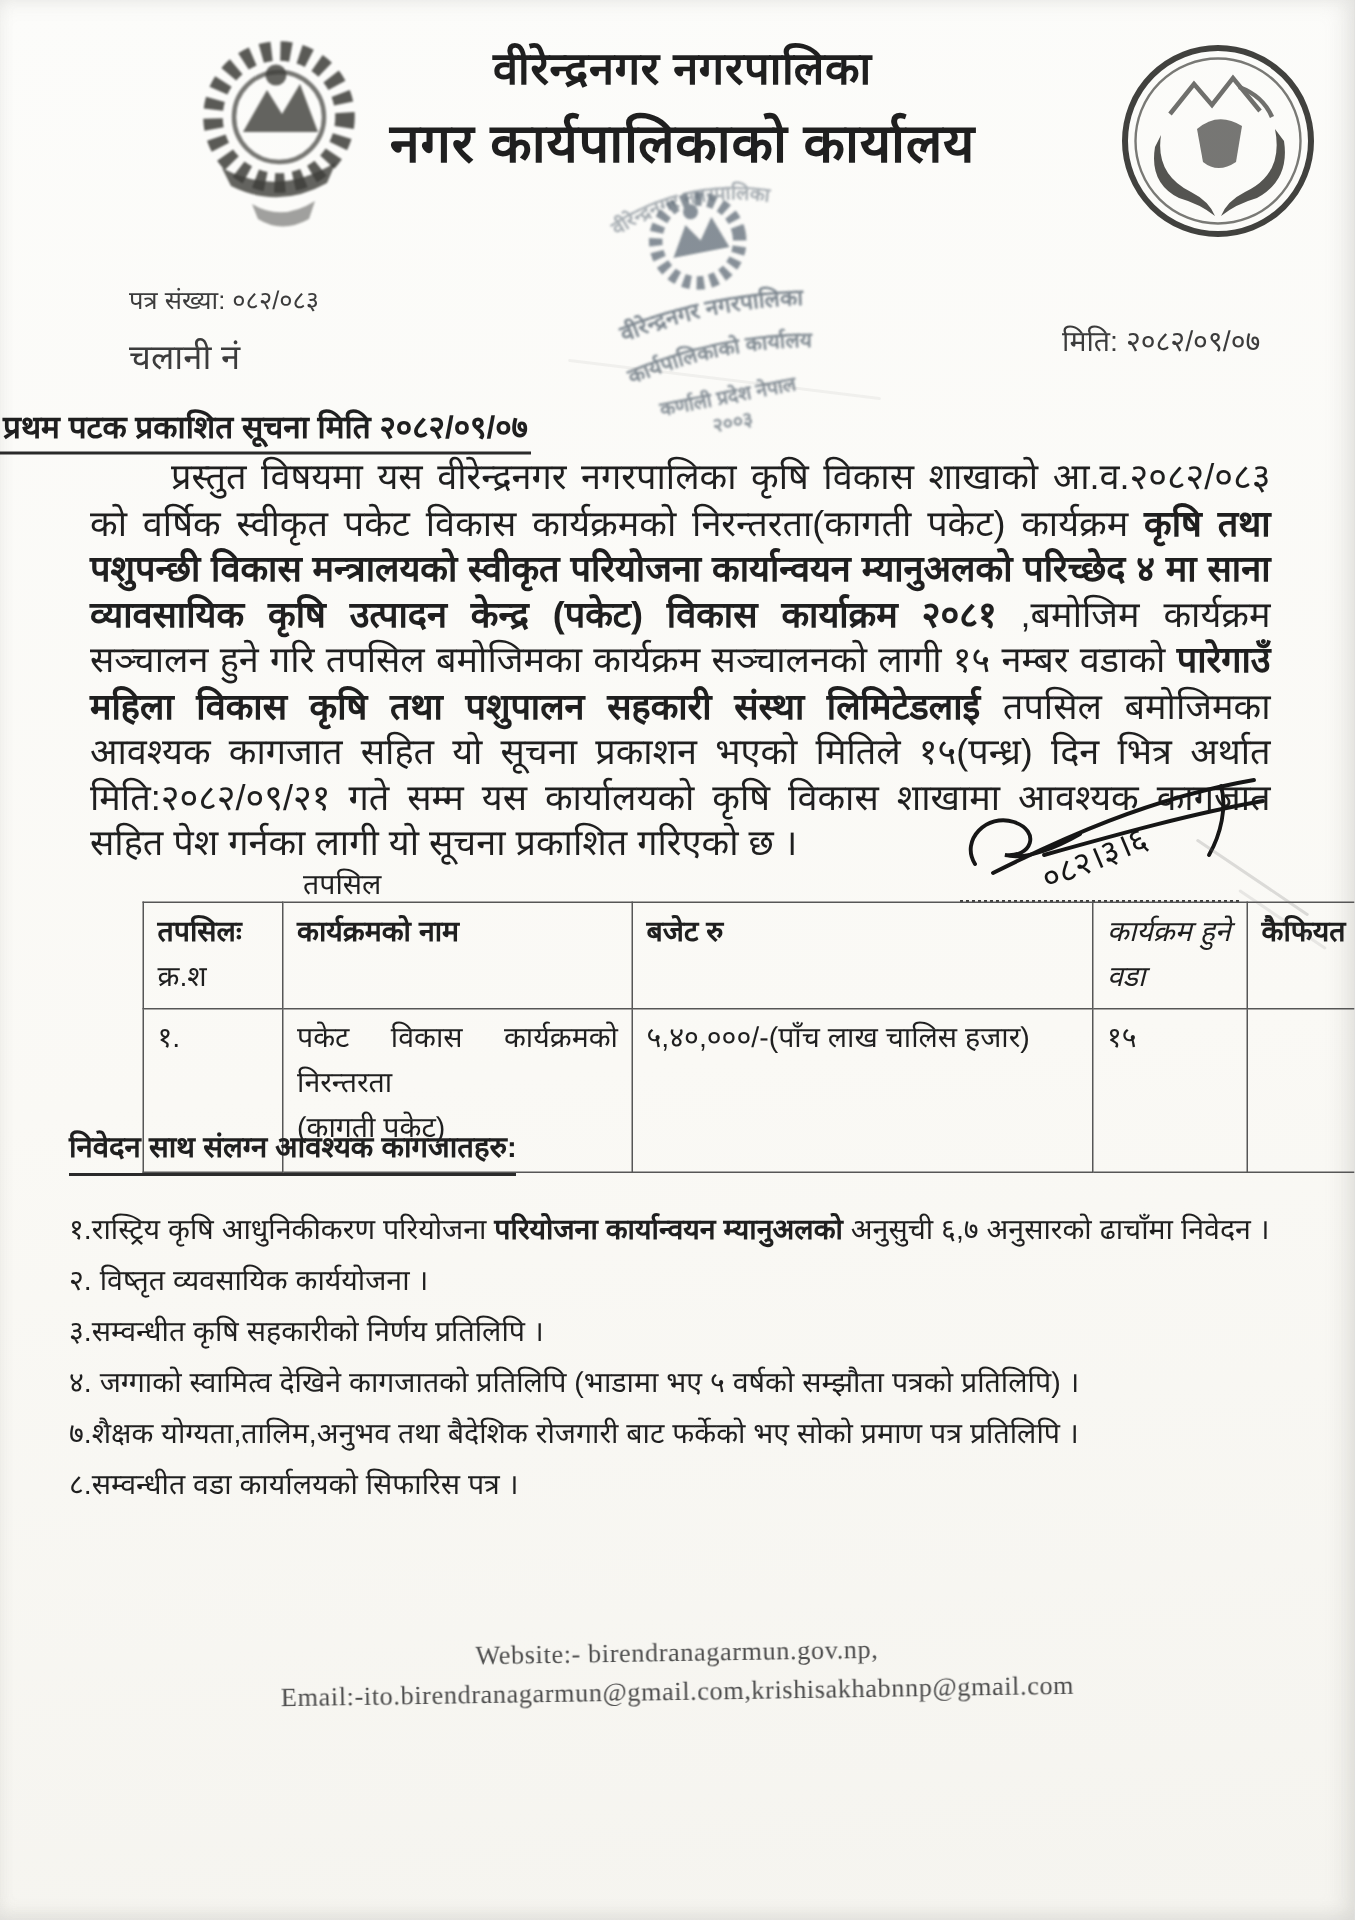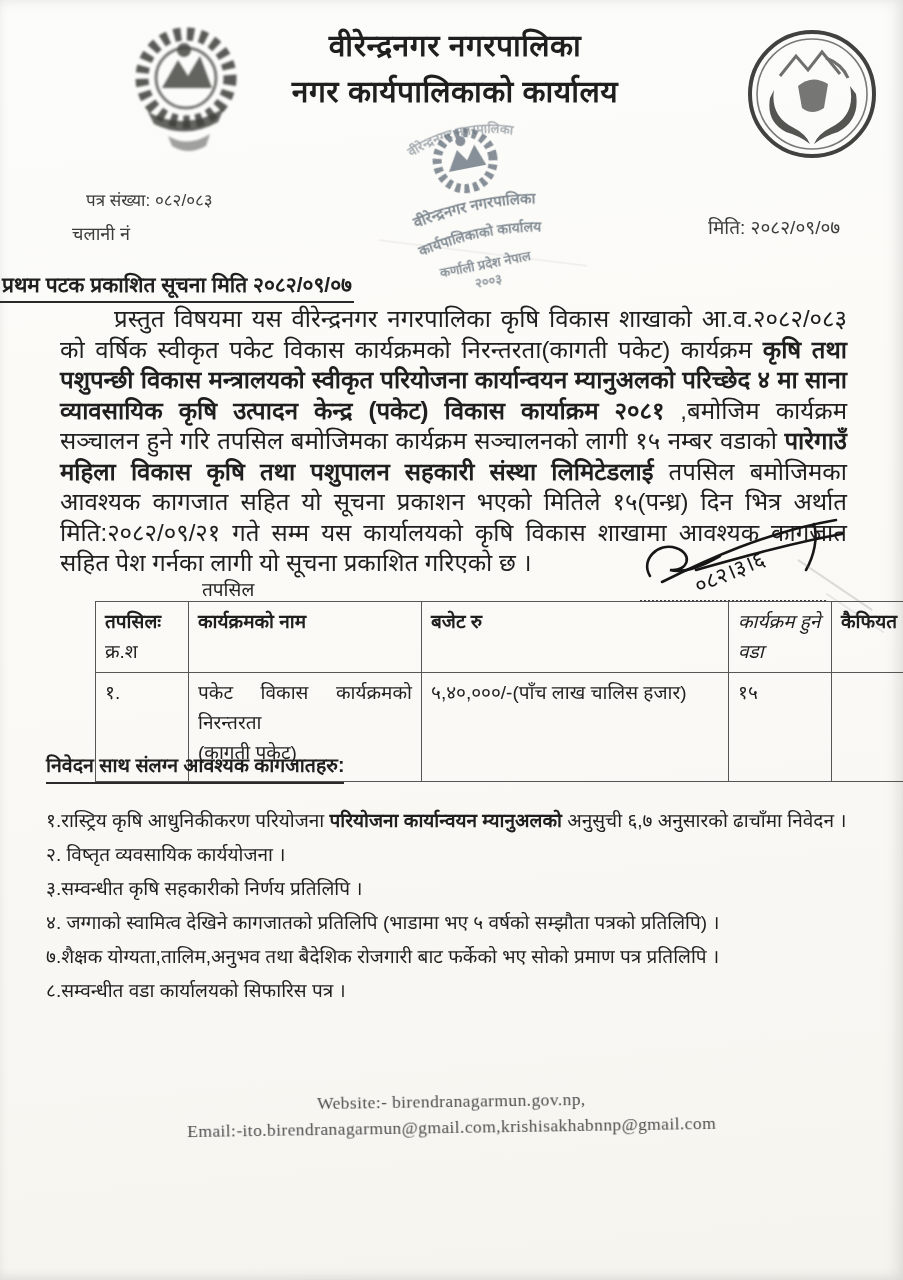--- a/index.html
+++ b/index.html
@@ -10,26 +10,26 @@
     background:linear-gradient(175deg,#fcfcfa 0%,#faf9f5 55%,#f5f4ef 100%);
     overflow:hidden;
     font-family:"Liberation Sans","DejaVu Sans",sans-serif;
     color:#1f1f1f;
     box-shadow:inset -6px 0 14px rgba(140,140,135,.18), inset 0 -4px 10px rgba(150,150,145,.10);
   }
   .abs{position:absolute;}
   .b{font-weight:700;}
   
   .org1{top:24px;left:170px;width:570px;text-align:center;font-size:30px;font-weight:700;letter-spacing:.5px;}
-  .org2{top:70px;left:170px;width:570px;text-align:center;font-size:30px;font-weight:700;letter-spacing:.5px;}
+  .org2{top:70px;left:170px;width:570px;text-align:center;font-size:36px;font-weight:700;letter-spacing:.5px;}
   .emblem-left{top:16px;left:118px;width:140px;height:170px;filter:blur(.8px);opacity:.88;}
   .logo-right{top:24px;left:740px;width:144px;height:144px;filter:blur(.4px);opacity:.9;}
   
   .ref-no{top:188px;left:86px;font-size:17px;color:#3c3c3c;}
-  .dispatch-no{top:221px;left:72px;font-size:18px;color:#3c3c3c;}
+  .dispatch-no{top:221px;left:86px;font-size:23px;color:#3c3c3c;}
   .date{top:214px;left:708px;width:180px;font-size:19px;color:#3c3c3c;}
   
   .stamp{top:98px;left:352px;width:240px;height:196px;transform:rotate(-11deg);opacity:.82;filter:blur(.6px);}
   
   .doc-title{top:270px;left:0;width:903px;text-align:left;font-size:21px;font-weight:700;}
   .doc-title span{display:inline-block;border-bottom:2.5px solid #2a2a2a;padding:0 2px 3px 2px;}
   
   .body-para{top:304px;left:60px;width:787px;font-size:24px;line-height:30.5px;text-align:justify;text-indent:54px;}
   
   .tapasil-label{top:576px;left:202px;font-size:19px;}

